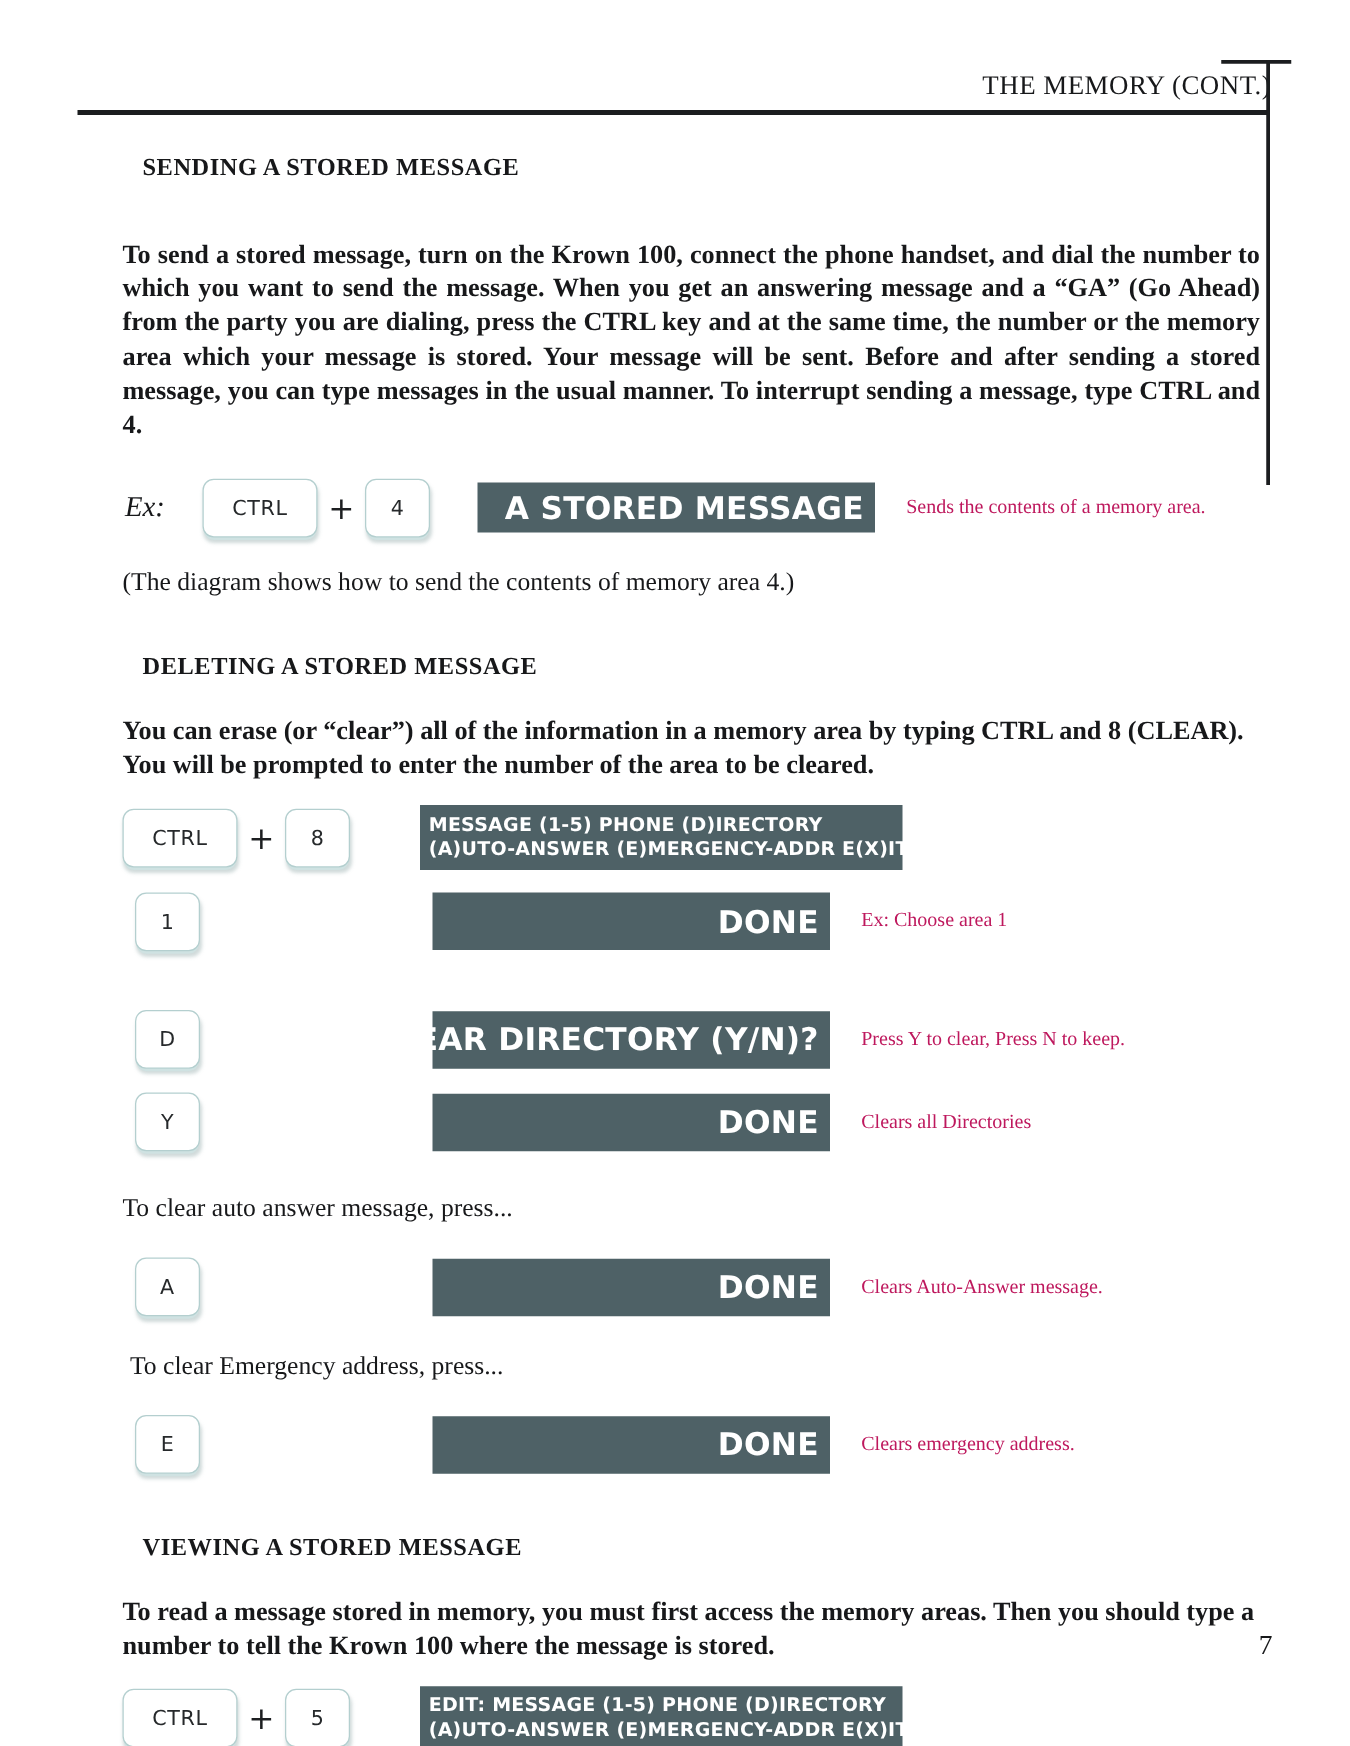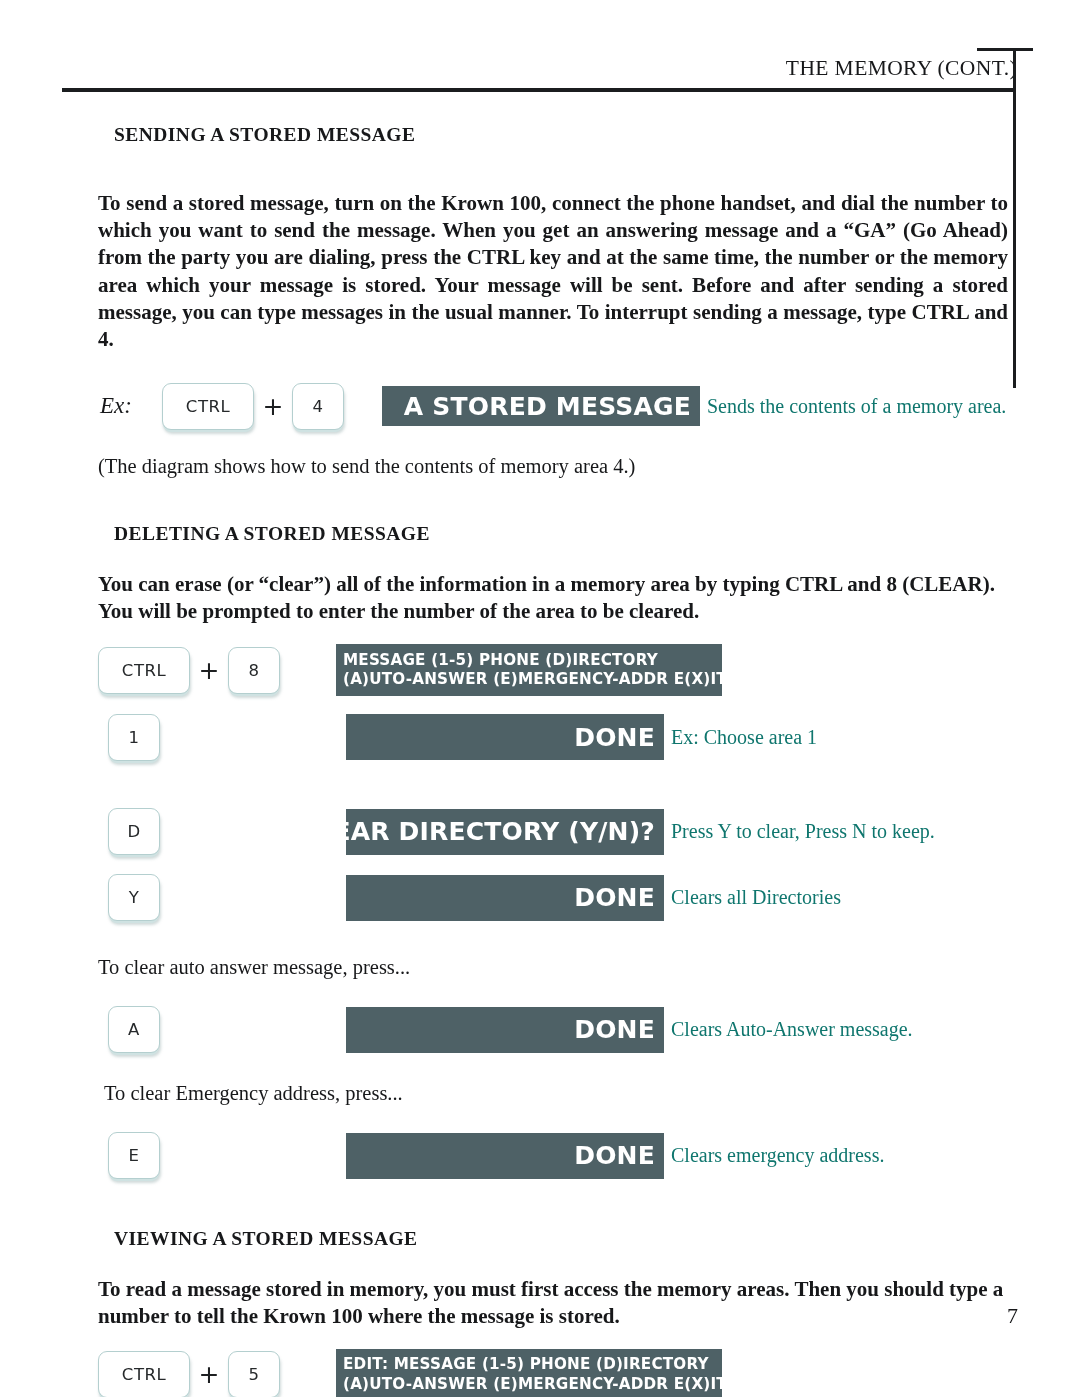--- a/index.html
+++ b/index.html
@@ -173,24 +173,24 @@
     align-items: flex-start;
     justify-content: center;
   }
   .panel .pline { white-space: nowrap; }
 
   .panel-w318 { width: 318px; height: 40px; }
   .panel-w318-tall { width: 318px; height: 46px; }
   .panel-w386 { width: 386px; height: 52px; }
 
   .caption {
-    font-size: 20px;
-    padding-left: 7px;
+    font-size: 16px;
+    padding-left: 25px;
     white-space: nowrap;
-    color: #0f766e;
+    color: #be185d;
   }
 
   .lead-text {
     font-size: 20.5px;
     line-height: 26px;
     margin: 0;
   }
 
   .page-number {
     position: absolute;

